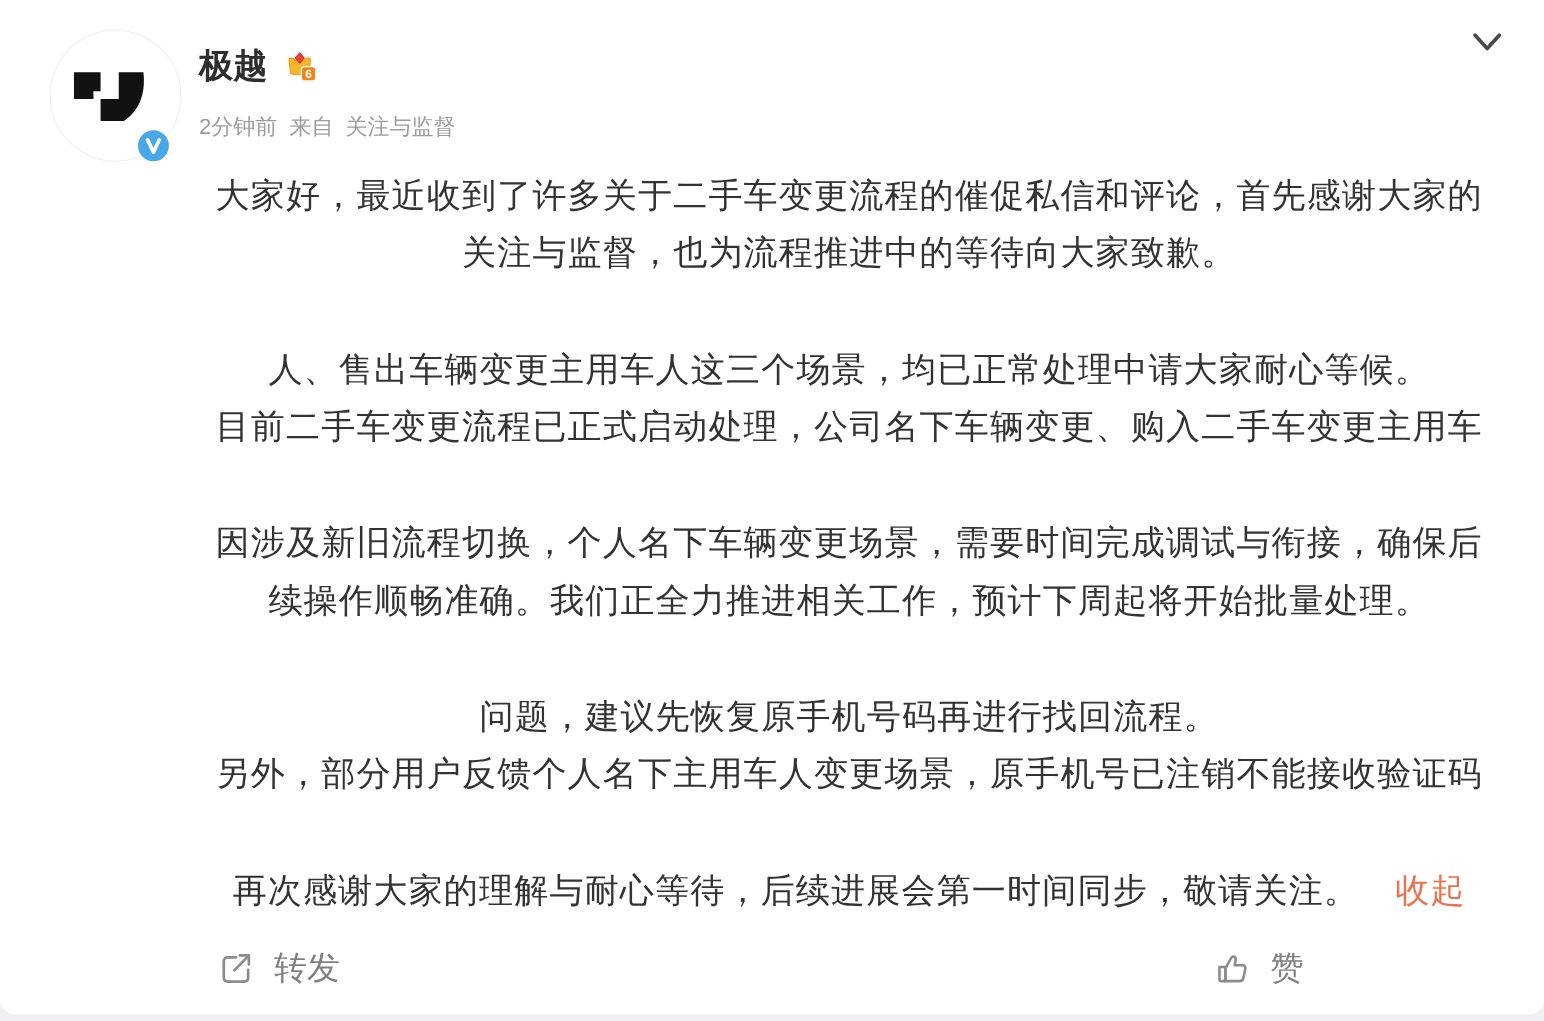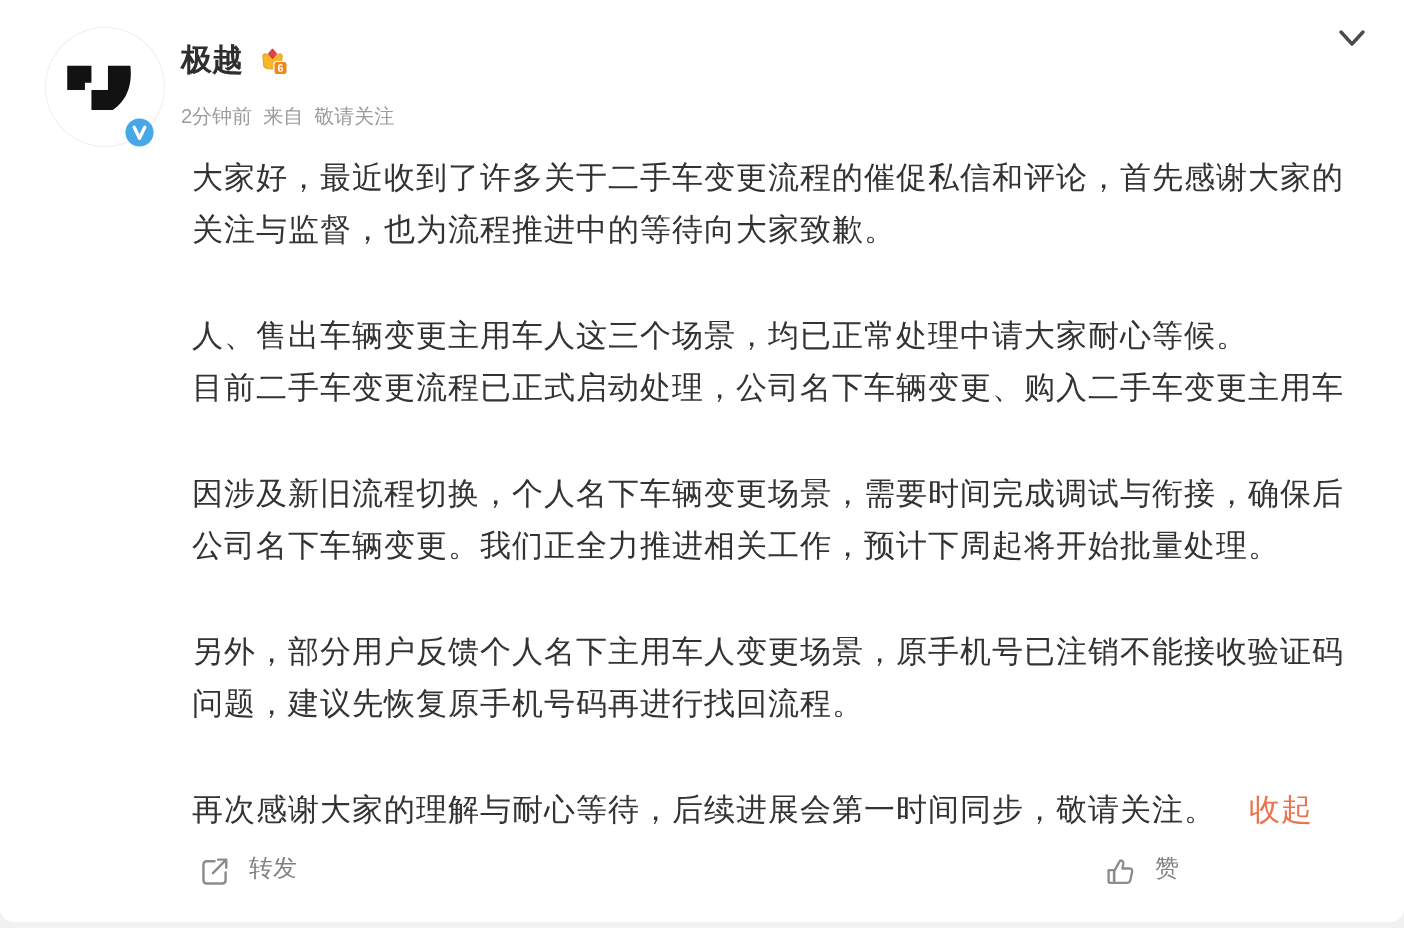--- a/index.html
+++ b/index.html
@@ -32,21 +32,21 @@
   .avatar svg.logo { position: absolute; left: 0; top: 0; width: 118px; height: 118px; }
   .verified-badge {
     position: absolute;
     left: 79px; top: 90px;
     width: 29px; height: 29px;
   }
   .name-row {
     position: absolute;
     left: 181px; top: 42px;
     display: flex;
-    align-items: flex-end;
+    align-items: flex-start;
     gap: 12px;
   }
   .author-name {
     font-size: 31px;
     font-weight: 700;
     color: #2e2e2e;
     line-height: 36px;
     cursor: pointer;
   }
   .vip-badge { width: 35px; height: 35px; cursor: pointer; }
@@ -63,26 +63,27 @@
   .meta-row .source { cursor: pointer; }
   .collapse-chevron {
     position: absolute;
     right: 30px; top: 24px;
     width: 44px; height: 30px;
     cursor: pointer;
   }
   
   .content {
     position: absolute;
-    left: 192px; top: 152px;
+    left: 172px; top: 152px;
     width: 1200px;
     font-size: 31px;
     line-height: 52px;
     color: #333333;
     letter-spacing: 1px;
+    text-align: center;
   }
   .p { margin: 0 0 54px 0; }
   .p:last-child { margin-bottom: 0; }
   .line { white-space: nowrap; }
   .line-inline { white-space: nowrap; }
   .collapse-link {
     color: #eb7350;
     margin-left: 33px;
     cursor: pointer;
     text-decoration: none;
@@ -90,24 +91,25 @@
   
   .action-bar {
     position: absolute;
     left: 0; top: 852px;
     width: 1404px; height: 56px;
   }
   .action {
     position: absolute;
     top: 0;
     display: flex;
+    align-items: center;
     gap: 16px;
     height: 56px;
     color: #808080;
-    font-size: 24px;
+    font-size: 30px;
     cursor: pointer;
   }
   .action svg { width: 38px; height: 38px; }
   .action-repost  { left: 195px; }
   .action-comment { left: 645px; }
   .action-like    { left: 1101px; }
 </style>
 </head>
 <body>
 
@@ -130,43 +132,43 @@
       <path d="M8,13 C8,10.8 11.4,10.6 12.8,12 L18,16 L23.2,12 C24.6,10.6 28,10.8 28,13 L26.8,24.5 C26.6,27.5 9.4,27.5 9.2,24.5 Z" fill="#f7b52c" stroke="#e79c12" stroke-width="1"></path>
       <polygon points="18,6 22.4,11 18,16 13.6,11" fill="#e8403d" stroke="#c42824" stroke-width="0.8"></polygon>
       <rect x="19.5" y="19" width="13.5" height="13.5" rx="3" fill="#f08519" stroke="#ffffff" stroke-width="1.2"></rect>
       <text x="26.3" y="29.6" font-size="11" font-weight="bold" fill="#ffffff" text-anchor="middle">6</text>
     </svg>
   </div>
 
   <div class="meta-row">
     <span>2分钟前</span>
     <span>来自</span>
-    <span class="source">敬请关注</span>
+    <span class="source">关注与监督</span>
   </div>
 
   <svg class="collapse-chevron" viewBox="0 0 44 30">
     <polyline points="11,8 22,20 33,8" fill="none" stroke="#4a4a4a" stroke-width="3.4" stroke-linecap="round" stroke-linejoin="round"></polyline>
   </svg>
 
   <div class="content">
     <div class="p">
       <div class="line">大家好，最近收到了许多关于二手车变更流程的催促私信和评论，首先感谢大家的</div>
       <div class="line">关注与监督，也为流程推进中的等待向大家致歉。</div>
     </div>
     <div class="p">
       <div class="line">人、售出车辆变更主用车人这三个场景，均已正常处理中请大家耐心等候。</div>
       <div class="line">目前二手车变更流程已正式启动处理，公司名下车辆变更、购入二手车变更主用车</div>
     </div>
     <div class="p">
       <div class="line">因涉及新旧流程切换，个人名下车辆变更场景，需要时间完成调试与衔接，确保后</div>
-      <div class="line">公司名下车辆变更。我们正全力推进相关工作，预计下周起将开始批量处理。</div>
+      <div class="line">续操作顺畅准确。我们正全力推进相关工作，预计下周起将开始批量处理。</div>
     </div>
     <div class="p">
+      <div class="line">问题，建议先恢复原手机号码再进行找回流程。</div>
       <div class="line">另外，部分用户反馈个人名下主用车人变更场景，原手机号已注销不能接收验证码</div>
-      <div class="line">问题，建议先恢复原手机号码再进行找回流程。</div>
     </div>
     <div class="p">
       <span class="line-inline">再次感谢大家的理解与耐心等待，后续进展会第一时间同步，敬请关注。</span><a class="collapse-link">收起</a>
     </div>
   </div>
 
   <div class="action-bar">
 
     <div class="action action-repost">
       <svg viewBox="0 0 36 36">

